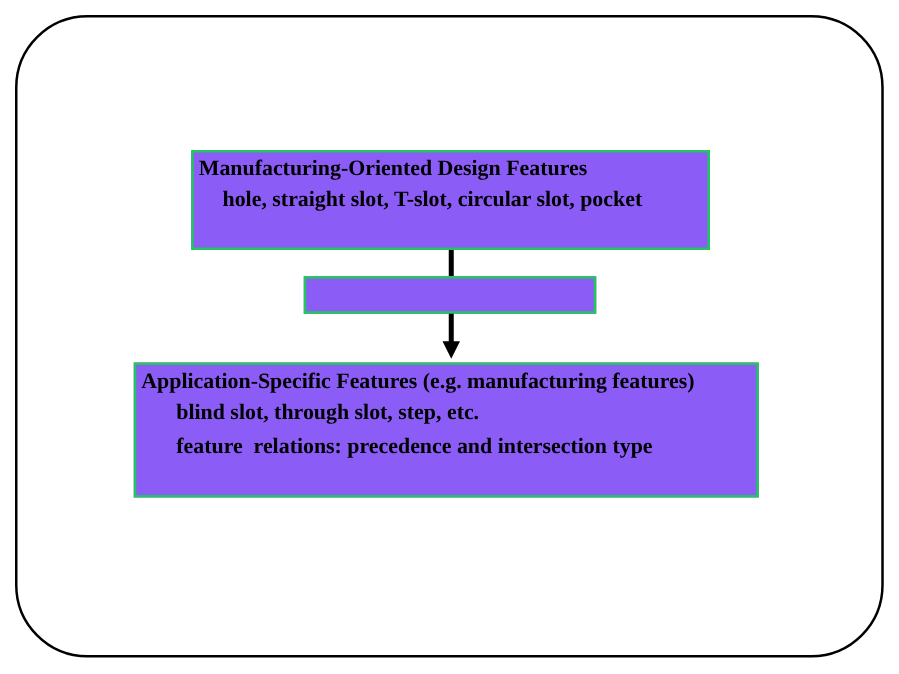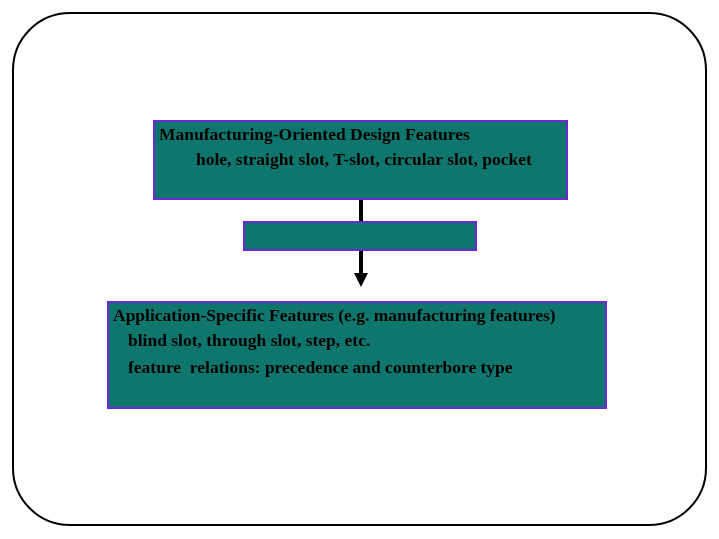--- a/index.html
+++ b/index.html
@@ -27,56 +27,56 @@
     top: 12px;
     width: 695px;
     height: 514px;
     border: 2px solid #000000;
     border-radius: 58px;
     box-sizing: border-box;
     background: transparent;
   }
   .box {
     position: absolute;
-    border: 2px solid #6d28d9;
+    border: 2px solid #22c55e;
     box-sizing: border-box;
-    background: #0f766e;
+    background: #8b5cf6;
     font-weight: bold;
     font-size: 17.5px;
     color: #000000;
   }
   .top-box {
     left: 153px;
     top: 120px;
     width: 415px;
     height: 80px;
   }
   .middle-box {
     left: 243px;
     top: 221px;
     width: 234px;
     height: 30px;
   }
   .bottom-box {
     left: 107px;
-    top: 301px;
+    top: 290px;
     width: 500px;
     height: 108px;
   }
   .box-title {
     line-height: 24px;
     padding-left: 4px;
     white-space: pre;
   }
   .box-line {
     line-height: 27px;
     white-space: pre;
   }
-  .top-box .box-line { padding-left: 41px; }
-  .bottom-box .box-line { padding-left: 19px; }
+  .top-box .box-line { padding-left: 23px; }
+  .bottom-box .box-line { padding-left: 32px; }
   .middle-box .middle-label {
     display: block;
     line-height: 26px;
     text-align: center;
   }
   .connector {
     position: absolute;
     width: 4px;
     background: #000000;
   }
@@ -118,16 +118,16 @@
   <div class="box middle-box">
     <span class="middle-label"></span>
   </div>
 
   <div class="connector connector-bottom"></div>
   <div class="arrowhead"></div>
 
   <div class="box bottom-box">
     <div class="box-title">Application-Specific Features (e.g. manufacturing features)</div>
     <div class="box-line">blind slot, through slot, step, etc.</div>
-    <div class="box-line">feature  relations: precedence and counterbore type</div>
+    <div class="box-line">feature  relations: precedence and intersection type</div>
   </div>
 
 </div>
 
 </body></html>

